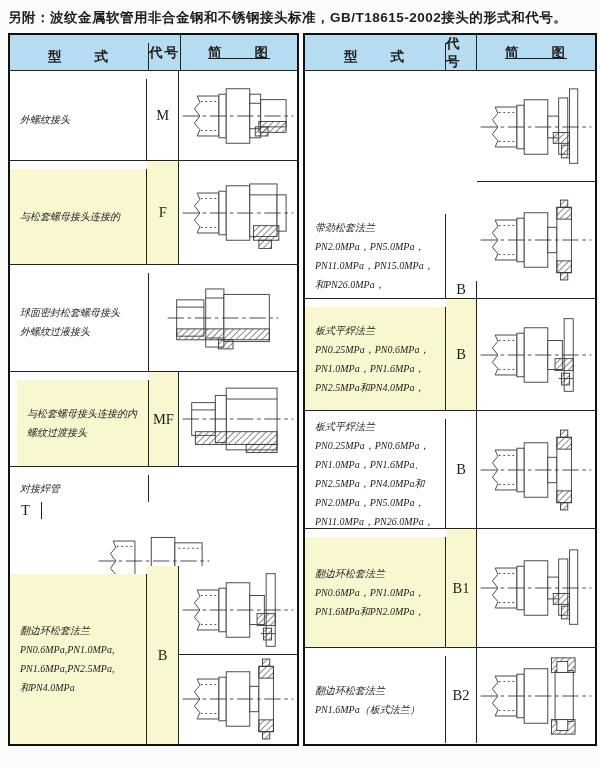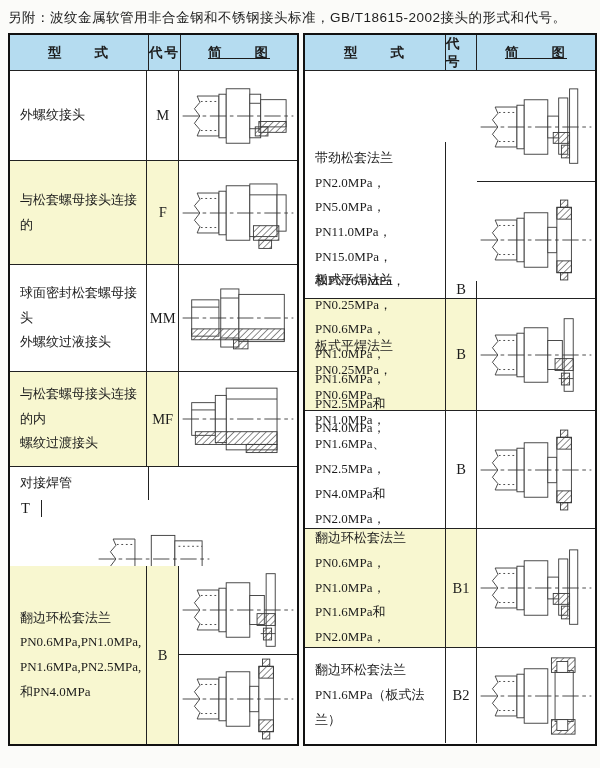--- a/index.html
+++ b/index.html
@@ -6,21 +6,21 @@
   body{
     width:600px;height:768px;
     background:#fbfbf9;
     font-family:"Liberation Sans",sans-serif;
     color:#1c1c1c;
     overflow:hidden;
     position:relative;
   }
   .page-title{
     font-size:13.5px;
-    font-weight:normal;
+    font-weight:bold;
     padding:9px 8px 6px 8px;
     letter-spacing:0.5px;
   }
   .tables{
     display:flex;
     gap:4px;
     margin:0 8px;
   }
   .jtable{
     border:2px solid #111;
@@ -37,33 +37,34 @@
     height:35px;
     background:var(--header-bg,#b5dcf0);
   }
   .cell{
     border-right:1px solid #222;
     box-sizing:border-box;
     display:flex;
     align-items:center;
   }
   .cell:last-child{border-right:none;text-decoration:underline;}
-  .cell.type{padding:4px 4px 4px 10px;}
+  .cell.type{padding:4px 4px 4px 10px;margin-top:8px;}
   .jtable.left .cell.type{width:139px;}
   .jtable.right .cell.type{width:141px;}
   .jtable.left .cell.code{width:32px;}
   .jtable.right .cell.code{width:31px;}
   .cell.code{justify-content:center;}
   .cell.diagram{flex:1;flex-direction:column;align-items:stretch;padding:0;}
   .row.header .cell{justify-content:center;font-weight:bold;font-size:13.5px;letter-spacing:2px;padding:0;}
   .type-text{
-    font-size:13px;
+    font-size:10px;
     line-height:1.9;
     white-space:pre-line;
     font-family:"Liberation Serif",serif;
+    font-style:italic;
   }
   .code-text{
     font-family:"Liberation Serif",serif;
     font-size:14.5px;
   }
   .hl{background:var(--highlight-bg,#f8f7d0);}
   .diag{
     flex:1;
     display:flex;
     align-items:center;
@@ -146,40 +147,37 @@
                 <line x1="4" y1="46" x2="126" y2="46" stroke="#3a3a3a" stroke-width="1" stroke-dasharray="18 4 4 4"></line>
               </svg>
             </div>
           </div>
         </div>
         <div class="row" style="height: 106px;">
           <div class="cell type">
             <div class="type-text">球面密封松套螺母接头
 外螺纹过液接头</div>
           </div>
-          <div class="cell code">
-            <span class="code-text">MM</span>
-          </div>
           <div class="cell diagram">
             <div class="diag">
               <svg width="118" height="84" viewBox="0 0 130 92">
                 <rect x="14" y="26" width="30" height="40" fill="#fff" stroke="#3a3a3a"></rect>
                 <line x1="14" y1="34" x2="44" y2="34" stroke="#3a3a3a" stroke-width="1"></line>
                 <rect x="46" y="14" width="20" height="64" fill="#fff" stroke="#3a3a3a"></rect>
                 <line x1="46" y1="24" x2="66" y2="24" stroke="#3a3a3a" stroke-width="1"></line>
                 <line x1="46" y1="68" x2="66" y2="68" stroke="#3a3a3a" stroke-width="1"></line>
                 <rect x="66" y="20" width="50" height="52" fill="#fff" stroke="#3a3a3a"></rect>
                 <rect x="14" y="58" width="102" height="12" fill="url(#hatch)" stroke="#3a3a3a"></rect>
                 <rect x="60" y="70" width="16" height="10" fill="url(#hatch)" stroke="#3a3a3a"></rect>
                 <line x1="4" y1="46" x2="126" y2="46" stroke="#3a3a3a" stroke-width="1" stroke-dasharray="18 4 4 4"></line>
               </svg>
             </div>
           </div>
         </div>
-        <div class="row" style="height: 94px;">
+        <div class="row" style="height: 94px; padding-left: 7px;">
           <div class="cell type hl">
             <div class="type-text">与松套螺母接头连接的内
 螺纹过渡接头</div>
           </div>
           <div class="cell code hl">
             <span class="code-text">MF</span>
           </div>
           <div class="cell diagram">
             <div class="diag">
               <svg width="118" height="84" viewBox="0 0 130 92">

